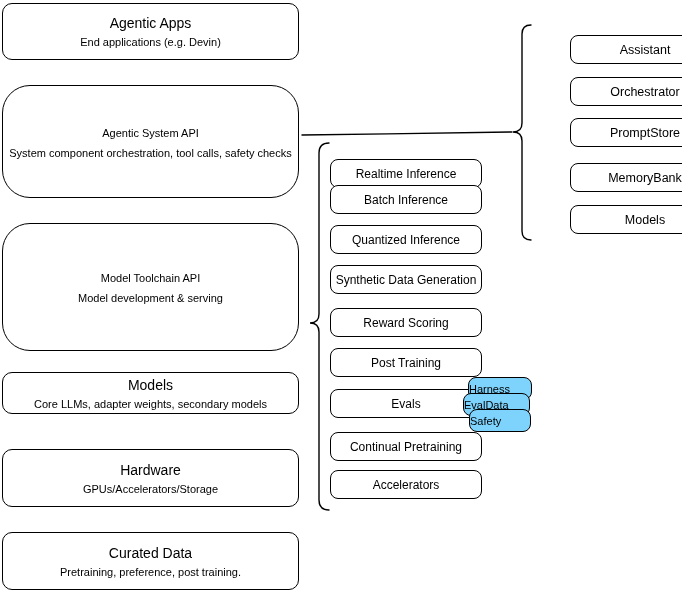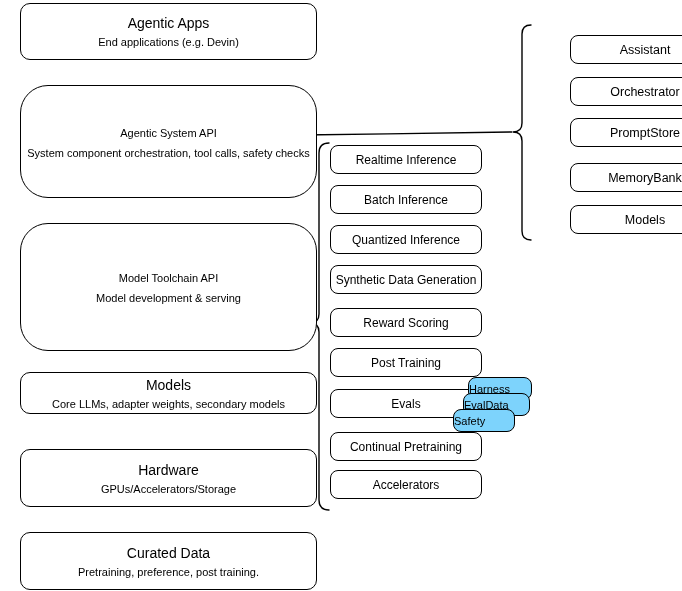--- a/index.html
+++ b/index.html
@@ -27,21 +27,21 @@
     box-sizing: border-box;
     background: #ffffff;
     border: 1.4px solid #000000;
     display: flex;
     flex-direction: column;
     align-items: center;
     justify-content: center;
     text-align: center;
     z-index: 1;
   }
-  .lbox { left: 20px; width: 297px; }
+  .lbox { left: 2px; width: 297px; }
   .lbox.small { border-radius: 10px; }
   .lbox.big   { border-radius: 28px; }
   .btitle {
     font-size: 14px;
     line-height: 18px;
     white-space: nowrap;
   }
   .big .btitle { font-size: 11px; line-height: 19px; }
   .bsub {
     font-size: 11px;
@@ -116,21 +116,21 @@
   <div class="box lbox small" style="top:449px;height:58px">
     <div class="btitle">Hardware</div>
     <div class="bsub">GPUs/Accelerators/Storage</div>
   </div>
 
   <div class="box lbox small" style="top:532px;height:58px">
     <div class="btitle">Curated Data</div>
     <div class="bsub">Pretraining, preference, post training.</div>
   </div>
 
-  <div class="box mbox" style="top:145px">
+  <div class="box mbox" style="top:159px">
     <span>Realtime Inference</span>
   </div>
   <div class="box mbox" style="top:185px">
     <span>Batch Inference</span>
   </div>
   <div class="box mbox" style="top:225px">
     <span>Quantized Inference</span>
   </div>
   <div class="box mbox" style="top:265px">
     <span>Synthetic Data Generation</span>
@@ -150,21 +150,21 @@
   <div class="box mbox" style="top:470px">
     <span>Accelerators</span>
   </div>
 
   <div class="pill" style="left:468px;top:377px;width:64px">
     <span>Harness</span>
   </div>
   <div class="pill" style="left:463px;top:393px;width:67px">
     <span>EvalData</span>
   </div>
-  <div class="pill" style="left:453px;top:409px;width:62px">
+  <div class="pill" style="left:469px;top:409px;width:62px">
     <span>Safety</span>
   </div>
 
   <div class="box rbox" style="top:35px">
     <span>Assistant</span>
   </div>
   <div class="box rbox" style="top:77px">
     <span>Orchestrator</span>
   </div>
   <div class="box rbox" style="top:163px">

